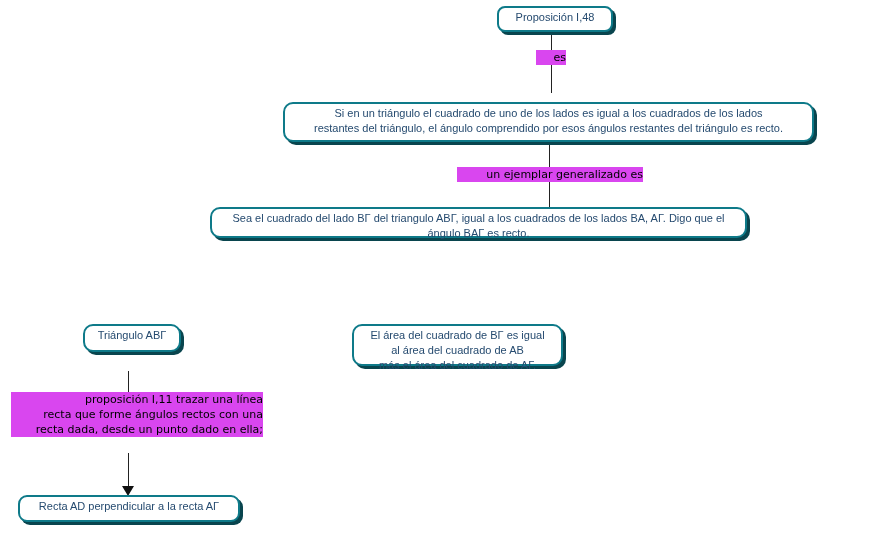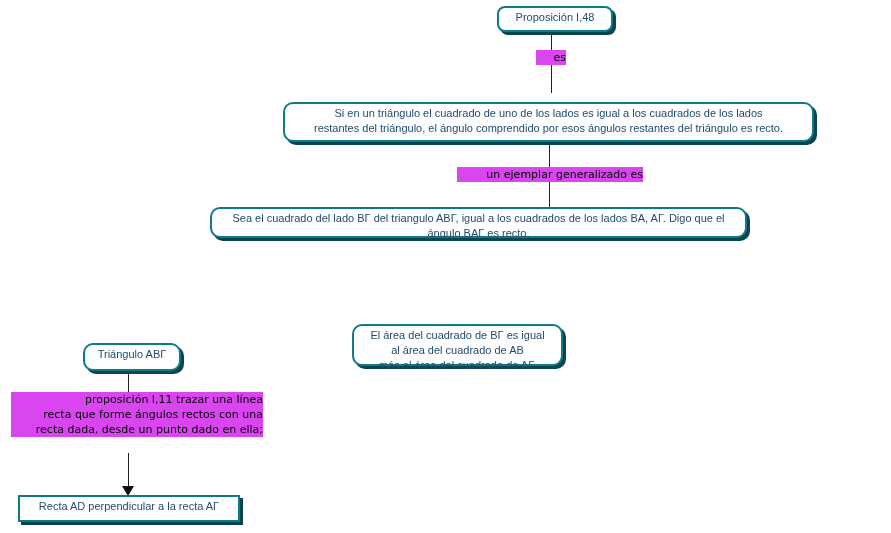--- a/index.html
+++ b/index.html
@@ -79,21 +79,21 @@
   <div class="node" style="left:210px; top:207px; width:537px; height:31px;">
     <div>Sea el cuadrado del lado BΓ del triangulo ABΓ, igual a los cuadrados de los lados BA, AΓ. Digo que el ángulo BAΓ es recto.</div>
   </div>
 
   <div class="node" style="left:352px; top:324px; width:211px; height:42px;">
     <div>El área del cuadrado de BΓ es igual</div>
     <div>al área del cuadrado de AB</div>
     <div>más el área del cuadrado de AΓ.</div>
   </div>
 
-  <div class="node" style="left:83px; top:343px; width:98px; height:28px;">
+  <div class="node" style="left:83px; top:324px; width:98px; height:28px;">
     <div>Triángulo ABΓ</div>
   </div>
 
-  <div class="node" style="left:18px; top:495px; width:222px; height:27px; border-radius:0;">
+  <div class="node" style="left:18px; top:495px; width:222px; height:27px; border-radius:9px;">
     <div>Recta AD perpendicular a la recta AΓ</div>
   </div>
 
 </div>
 
 </body></html>

